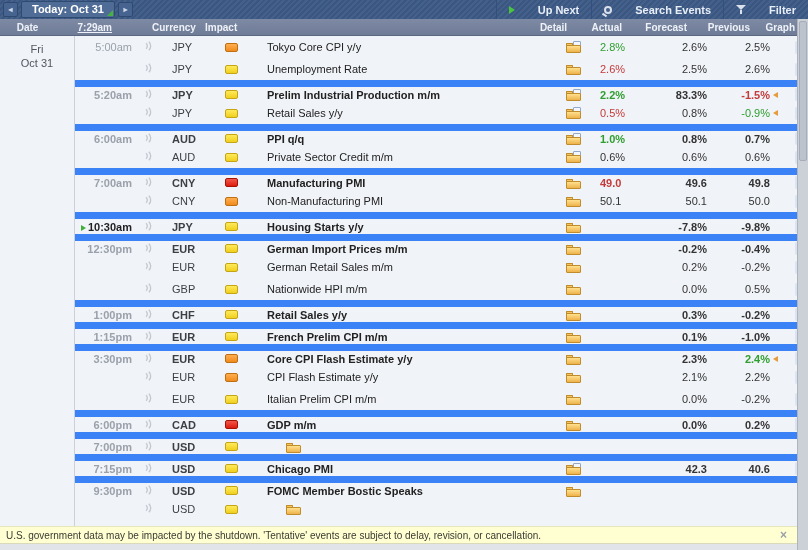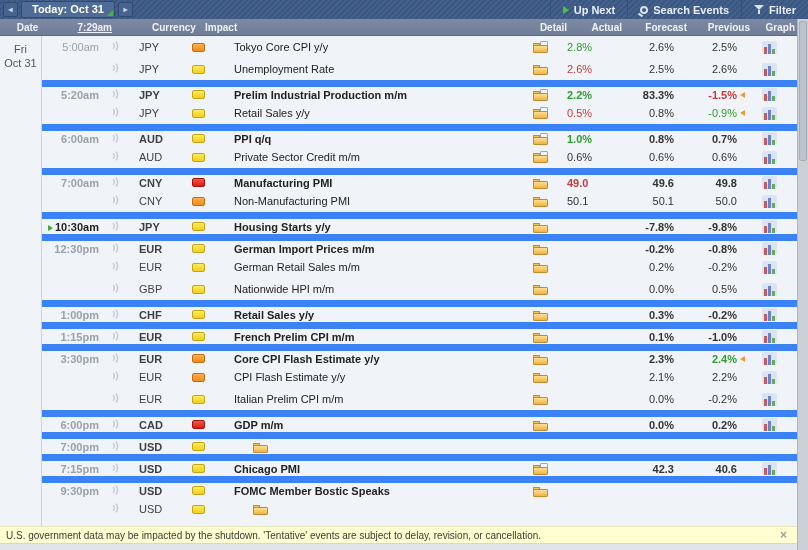--- a/index.html
+++ b/index.html
@@ -28,21 +28,21 @@
     position:relative; margin-left:3px; padding:1px 10px 2px;
     background:#4f6c97; border:1px solid #2e4a70; border-radius:2px;
     color:#ffffff; cursor:pointer; white-space:nowrap;
   }
   .today-btn::after {
     content:""; position:absolute; right:1px; bottom:1px;
     border-left:6px solid transparent; border-bottom:6px solid #47b33e;
   }
   .top-right { margin-left:auto; display:flex; height:100%; }
   .top-btn {
-    display:flex; align-items:center; gap:5px; padding:0 12px;
+    display:flex; align-items:center; gap:23px; padding:0 12px;
     border-left:1px solid #32507b; cursor:pointer; white-space:nowrap;
   }
   .play-tri { width:0; height:0; border-top:4px solid transparent; border-bottom:4px solid transparent; border-left:6px solid #49c340; }
   .mag { position:relative; width:8px; height:8px; border:2px solid #d9e0ec; border-radius:50%; }
   .mag::after { content:""; position:absolute; left:-4px; top:6px; width:5px; height:2px; background:#d9e0ec; transform:rotate(35deg); }
   .funnel { display:flex; flex-direction:column; align-items:center; }
   .funnel .cone { width:0; height:0; border-left:5px solid transparent; border-right:5px solid transparent; border-top:5px solid #dbe2ee; }
   .funnel .stem { width:2px; height:4px; background:#dbe2ee; }
 
   
@@ -62,21 +62,21 @@
   .ch-detail { width:53px; text-align:center; }
   .ch-actual { width:42px; text-align:right; }
   .ch-fore   { width:65px; text-align:right; }
   .ch-prev   { width:63px; text-align:right; }
   .ch-rev    { width:14px; }
   .ch-graph  { width:33px; text-align:right; padding-right:2px; }
 
   
   .body { flex:1; width:797px; display:flex; background:#f0f3f7; }
   .datecol {
-    width:42px; flex:none; border-right:1px solid #ccd1d9;
+    width:75px; flex:none; border-right:1px solid #ccd1d9;
     text-align:center; padding-top:6px; font-size:11px; color:#51565f; line-height:14px;
   }
   .rowswrap { flex:1; }
   .row { height:22px; display:flex; align-items:center; font-size:11px; }
   .row.gs { border-top:7px solid #3b82f6;font-weight:bold; }
 
   .c-time { width:57px; text-align:right; color:#9aa1ab; white-space:nowrap; }
   .c-time .play { display:none; width:0; height:0; margin-right:2px;
     border-top:3.5px solid transparent; border-bottom:3.5px solid transparent; border-left:5px solid #3fae37; }
   .c-time.upnext .t { color:#1f1f1f; }
@@ -525,21 +525,21 @@
     </div>
     <div class="c-event">German Import Prices m/m</div>
     <div class="c-detail">
       <span class="folder">
         <span class="tab"></span>
               <span class="base"></span>
       </span>
     </div>
     <div class="c-actual"></div>
     <div class="c-fore">-0.2%</div>
-    <div class="c-prev" style="color: rgb(51, 51, 51);">-0.8%</div>
+    <div class="c-prev" style="color: rgb(51, 51, 51);">-0.4%</div>
     <div class="c-rev">
       
     </div>
     <div class="c-graph">
       <span class="graphicon">
         <span class="b1"></span>
               <span class="b2"></span>
               <span class="b3"></span>
       </span>
     </div>

